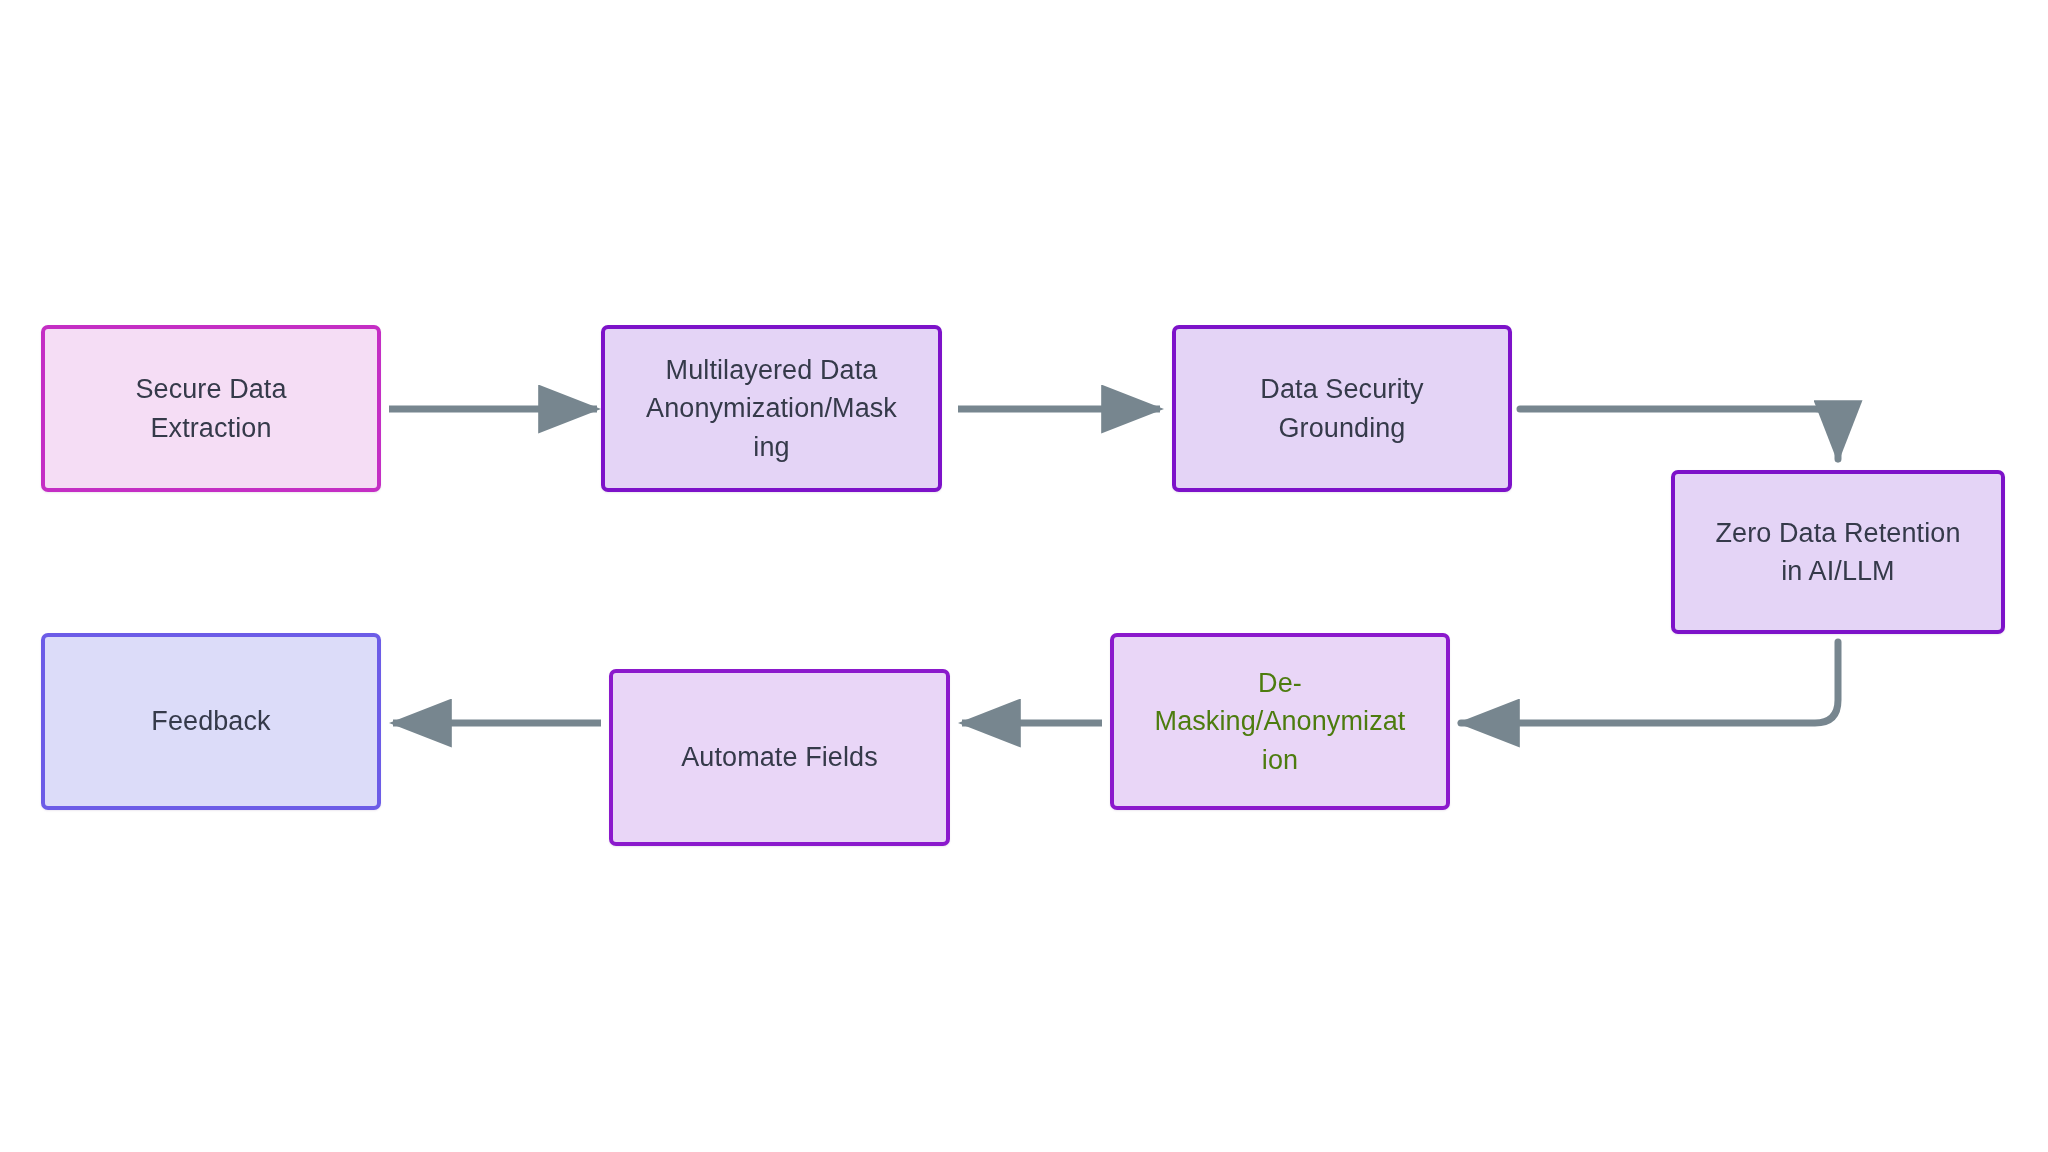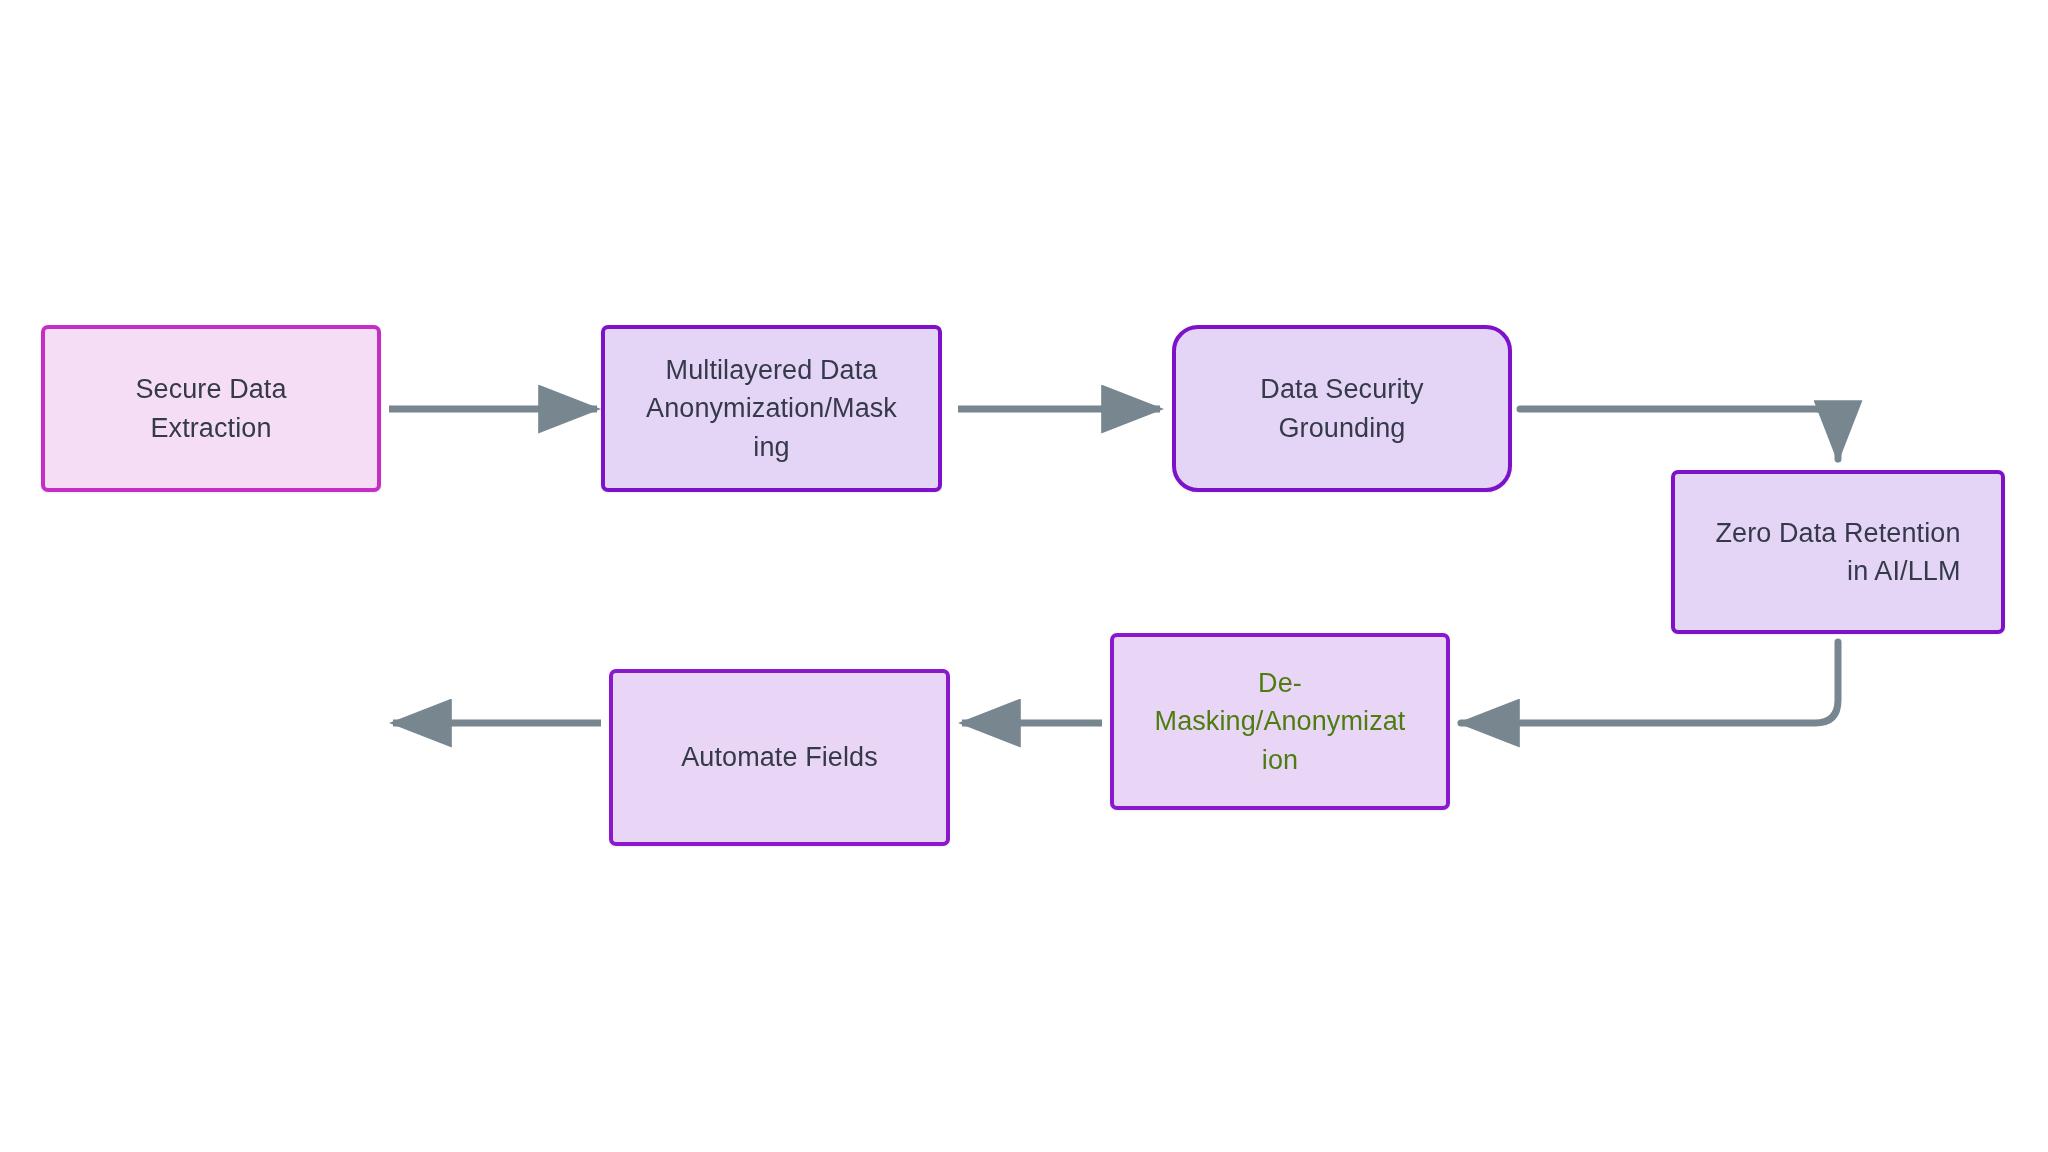--- a/index.html
+++ b/index.html
@@ -45,21 +45,21 @@
   }
   .node .label {
     display: block;
     padding: 0 4px;
     white-space: pre-line;
   }
   
   #node-secure-data-extraction { left: 41px;   top: 325px; width: 340px; height: 167px; }
   #node-multilayered-anonymization { left: 601px;  top: 325px; width: 341px; height: 167px; }
   #node-data-security-grounding { left: 1172px; top: 325px; width: 340px; height: 167px; }
-  #node-zero-data-retention { left: 1671px; top: 470px; width: 334px; height: 164px; text-align: right; }
+  #node-zero-data-retention { left: 1671px; top: 470px; width: 334px; height: 164px; }
   #node-de-masking { left: 1110px; top: 633px; width: 340px; height: 177px; }
   #node-automate-fields { left: 609px;  top: 669px; width: 341px; height: 177px; }
   #node-feedback { left: 41px;   top: 633px; width: 340px; height: 177px; }
 </style>
 </head>
 <body style="background: rgb(255, 255, 255);">
 
 <div id="canvas" style="background: rgb(255, 255, 255);">
 
   <svg id="edge-layer" viewBox="0 0 2048 1152" width="2048" height="1152">
@@ -86,34 +86,37 @@
     <span class="label">Secure Data
 Extraction</span>
   </div>
 
   <div class="node" id="node-multilayered-anonymization" style="background: rgb(228, 212, 246); border-color: rgb(125, 18, 201); color: rgb(53, 58, 74);">
     <span class="label">Multilayered Data
 Anonymization/Mask
 ing</span>
   </div>
 
-  <div class="node" id="node-data-security-grounding" style="background: rgb(228, 212, 246); border-color: rgb(125, 18, 201); color: rgb(53, 58, 74); border-radius: 26px;">
+  <div class="node" id="node-data-security-grounding" style="background: rgb(228, 212, 246); border-color: rgb(125, 18, 201); color: rgb(53, 58, 74);">
     <span class="label">Data Security
 Grounding</span>
   </div>
 
   <div class="node" id="node-zero-data-retention" style="background: rgb(228, 212, 246); border-color: rgb(125, 18, 201); color: rgb(53, 58, 74);">
     <span class="label">Zero Data Retention
 in AI/LLM</span>
   </div>
 
   <div class="node" id="node-de-masking" style="background: rgb(233, 214, 247); border-color: rgb(139, 25, 204); color: #4d7c0f;">
     <span class="label">De-
 Masking/Anonymizat
 ion</span>
   </div>
 
   <div class="node" id="node-automate-fields" style="background: rgb(233, 214, 247); border-color: rgb(139, 25, 204); color: rgb(53, 58, 74);">
     <span class="label">Automate Fields</span>
   </div>
 
+  <div class="node" id="node-feedback" style="background: rgb(220, 220, 249); border-color: rgb(108, 92, 231); color: rgb(53, 58, 74);">
+    <span class="label">Feedback</span>
+  </div>
 
 </div>
 
 </body></html>

